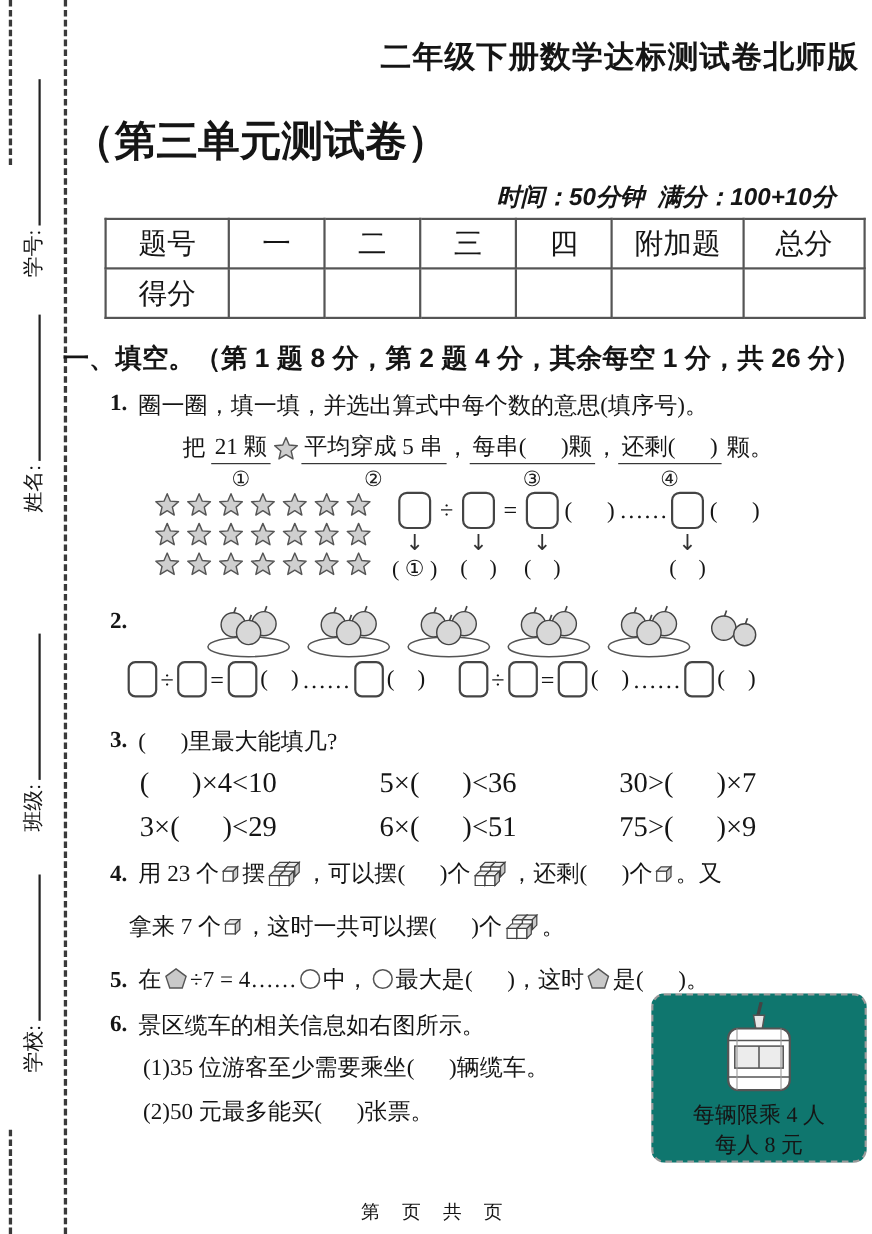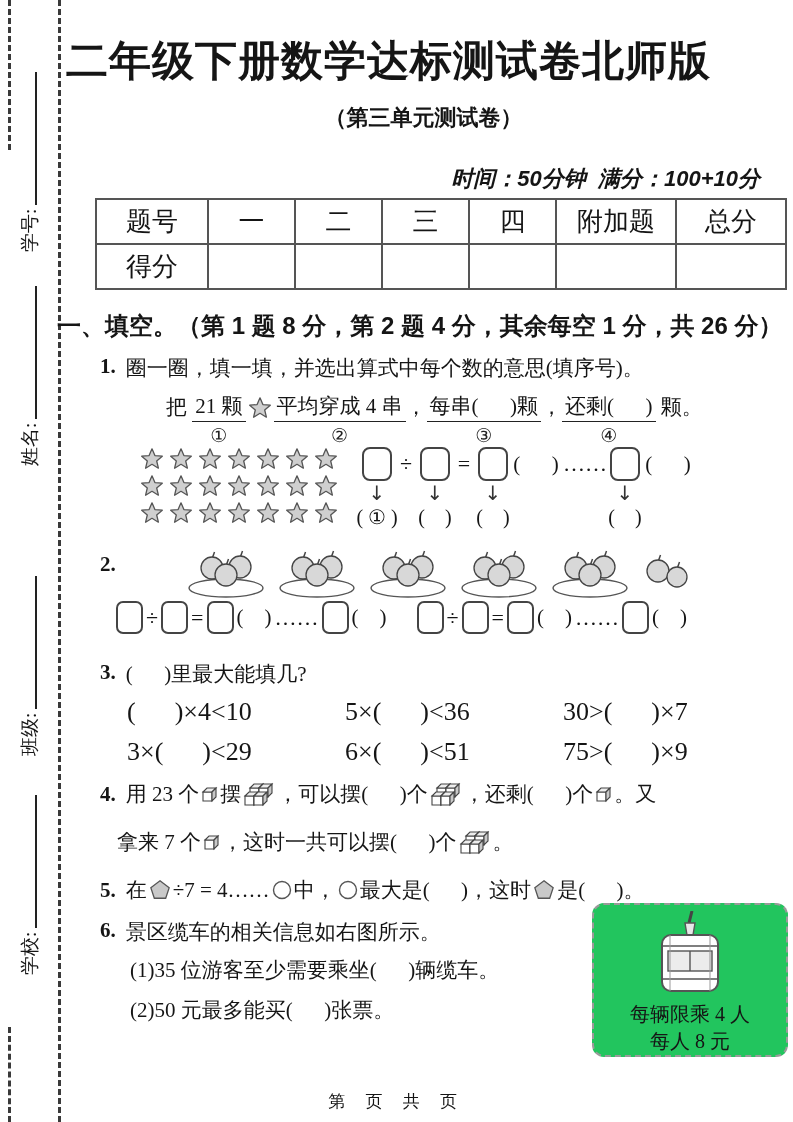--- a/index.html
+++ b/index.html
@@ -13,24 +13,24 @@
   
   .edge-dash { position:absolute; left:8px; width:0; border-left:3px dashed #3a3a3a; }
   .edge-dash.top { top:0; height:150px; }
   .edge-dash.bot { top:1027px; height:95px; }
   .binding-line { position:absolute; left:58px; top:0; height:1122px; width:0; border-left:3px dashed #3a3a3a; }
   .side-field { position:absolute; width:180px; height:22px; display:flex; align-items:center;
     transform: rotate(-90deg); font-size:19px; }
   .side-label { white-space:nowrap; }
   .side-line { flex:1; border-bottom:2px solid #222; margin-left:4px; height:14px; }
   
-  .title { position:absolute; left:66px; top:33px; width:715px; text-align:left;
-    font-family:Liberation Mono, monospace; font-weight:bold; font-size:42px; letter-spacing:1px; }
-  .subtitle { position:absolute; left:66px; top:103px; width:715px; text-align:center;
-    font-family:"Liberation Sans", sans-serif; font-weight:bold; font-size:22px; }
+  .title { position:absolute; left:66px; top:33px; width:715px; text-align:right;
+    font-family:Liberation Mono, monospace; font-weight:bold; font-size:28px; letter-spacing:1px; }
+  .subtitle { position:absolute; left:66px; top:103px; width:715px; text-align:left;
+    font-family:"Liberation Sans", sans-serif; font-weight:bold; font-size:38px; }
   .meta { position:absolute; top:164px; right:33px; font-family:"Liberation Sans", sans-serif;
     font-weight:600; font-size:22px;font-style:italic; }
   
   .score-table { position:absolute; left:95px; top:198px; border-collapse:collapse; table-layout:fixed; }
   .score-table td { border:2px solid #555; height:45px; text-align:center; font-size:26px; padding:0; }
   
   .section-head { position:absolute; left:57px; top:310px; font-family:"Liberation Sans", sans-serif;
     font-weight:bold; font-size:24px; }
   .qnum { font-weight:bold; }
   .line { position:absolute; font-size:21px; display:flex; align-items:flex-start; }
@@ -53,21 +53,21 @@
   .ansp { font-size:20px; white-space:pre; }
   
   .plates-row { position:absolute; left:185px; top:543px; display:flex; align-items:flex-end; gap:9px; }
   .q2-eqs { position:absolute; left:116px; top:601px; display:flex; gap:30px; }
   .eq-flex { display:flex; align-items:center; gap:3px; font-size:21px; }
   .box-sm { width:27px; height:33px; border:2px solid #444; border-radius:7px; background:#fff; display:inline-block; }
   
   .q3-row { position:absolute; left:127px; display:grid; grid-template-columns:218px 218px 218px; font-size:26px; }
   
   .info-card { position:absolute; left:592px; top:903px; width:196px; height:154px;
-    border:2px dashed #9a9a9a; border-radius:12px; background:#22c55e;
+    border:2px dashed #9a9a9a; border-radius:12px; background:#0f766e;
     display:flex; flex-direction:column; align-items:center; padding-top:6px; }
   .card-line { font-size:20px; line-height:27px; }
   .footer { position:absolute; left:0; top:1090px; width:793px; text-align:center;
     font-size:17px; letter-spacing:8px; }
 </style>
 </head>
 <body>
 
 <svg width="0" height="0" style="position:absolute" aria-hidden="true">
   <defs>
@@ -145,21 +145,21 @@
   <div class="fill-line">
     <span class="t" style="line-height:30px">把 </span>
     <span class="useg">
       <span class="useg-text">21 颗</span>
       <span class="useg-mark">①</span>
     </span>
     <svg class="inline-icon" style="margin-top:4px" width="24" height="24" viewBox="0 0 24 24">
       <polygon points="12,1.8 14.9,8.6 22.3,9.2 16.7,14 18.4,21.2 12,17.3 5.6,21.2 7.3,14 1.7,9.2 9.1,8.6" fill="#cfcfcf" stroke="#555" stroke-width="1.3" stroke-linejoin="round"></polygon>
     </svg>
     <span class="useg">
-      <span class="useg-text">平均穿成 4 串</span>
+      <span class="useg-text">平均穿成 5 串</span>
       <span class="useg-mark">②</span>
     </span>
     <span class="t" style="line-height:30px">，</span>
     <span class="useg">
       <span class="useg-text">每串(      )颗</span>
       <span class="useg-mark">③</span>
     </span>
     <span class="t" style="line-height:30px">，</span>
     <span class="useg">
       <span class="useg-text">还剩(      )</span>

